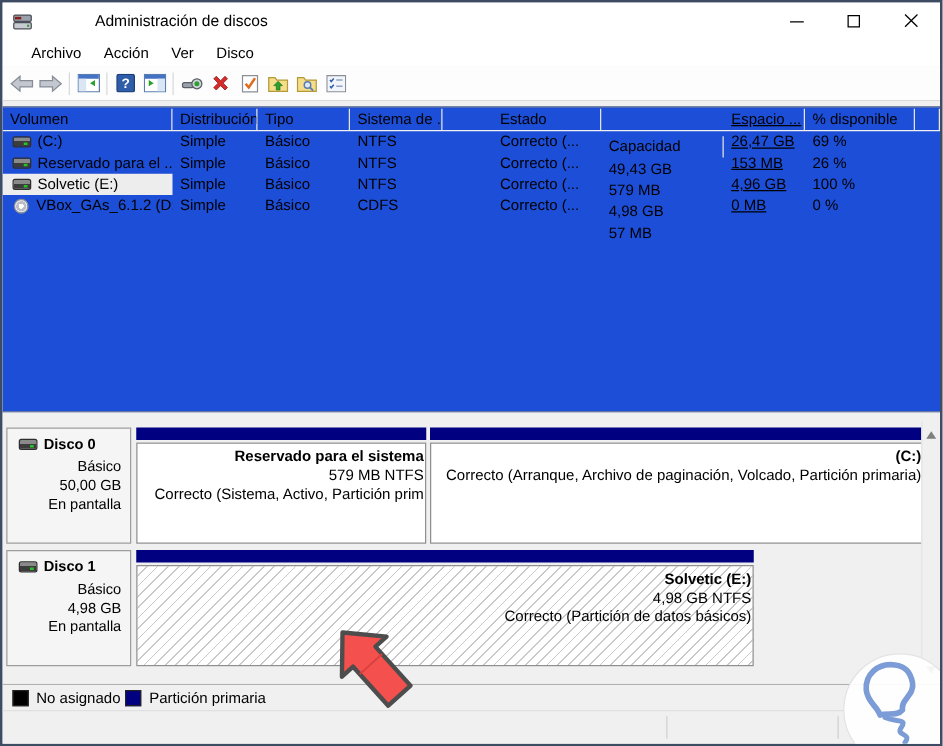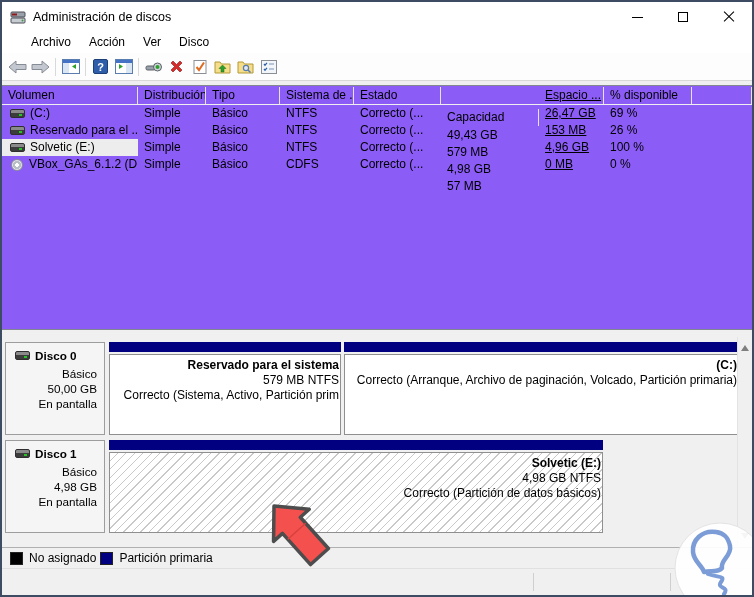--- a/index.html
+++ b/index.html
@@ -2,54 +2,54 @@
 <html><head>
 <meta charset="utf-8">
 <style>
   * { margin:0; padding:0; box-sizing:border-box; }
   html,body { width:754px; height:597px; }
   body { font-family:"Liberation Sans","DejaVu Sans",sans-serif; font-size:12px; color:#000; }
   .window { position:relative; width:754px; height:597px; border:2px solid #3e4c63;
             background:#f0f0f0; display:flex; flex-direction:column; overflow:hidden; }
 
   
-  .titlebar { height:30px; background:#fff; display:flex; align-items:center; flex:0 0 auto; }
+  .titlebar { height:30px; background:#fff; display:flex; align-items:center; flex:0 0 auto;gap:43px; }
   .title-icon { width:16px; height:16px; margin:0 7px 0 8px; }
   .title-text { font-size:12.5px; }
   .win-controls { margin-left:auto; display:flex; height:100%; }
   .win-btn { width:46px; height:100%; display:flex; align-items:center; justify-content:center; }
   .glyph-min { width:11px; height:1px; background:#000; }
   .glyph-max { width:10px; height:10px; border:1px solid #000; }
   .glyph-close { position:relative; width:12px; height:12px; }
   .glyph-close:before,.glyph-close:after { content:""; position:absolute; left:-1px; top:5px;
       width:14px; height:1px; background:#000; }
   .glyph-close:before { transform:rotate(45deg); }
   .glyph-close:after { transform:rotate(-45deg); }
 
   
-  .menubar { height:21px; background:#fff; display:flex; align-items:center; padding-left:20px; flex:0 0 auto; }
+  .menubar { height:21px; background:#fff; display:flex; align-items:center; padding-left:14px; flex:0 0 auto; }
   .menu-item { padding:2px 9px 3px 9px; font-size:12px; }
 
   
   .toolbar { height:28px; background:#fdfdfd; border-bottom:1px solid #d9d9d9;
              display:flex; align-items:center; padding-left:4px; flex:0 0 auto; }
   .tb-btn { width:23px; height:22px; display:flex; align-items:center; justify-content:center; }
   .tb-sep { width:1px; height:18px; background:#d9d9d9; margin:0 3px; }
   .toolbar-gap { height:4px; background:#f0f0f0; flex:0 0 auto; }
 
   
-  .list-pane { height:245px; background:#8b5cf6; border-top:1px solid #828790; border-bottom:1px solid #828790;
+  .list-pane { height:245px; background:#1d4ed8; border-top:1px solid #828790; border-bottom:1px solid #828790;
                flex:0 0 auto; overflow:hidden; }
   .vl-header { display:flex; height:19px; align-items:center; border-bottom:1px solid #f0f0f0; }
   .vl-hcell { padding-left:6px; font-size:12px; border-right:1px solid #e4e4e4; height:17px;
               line-height:17px; white-space:nowrap; overflow:hidden; }
   .vl-row { display:flex; height:17px; align-items:center; }
   .vl-cell { padding-left:6px; white-space:nowrap; overflow:hidden; height:17px; line-height:17px; }
   .c0 { width:136px; display:flex; align-items:center; }
-  .c1 { width:68px; } .c2 { width:74px; } .c3 { width:74px; } .c4 { width:87px; }
+  .c1 { width:68px; } .c2 { width:74px; } .c3 { width:74px; } .c4 { width:87px;margin-left:40px; }
   .c5 { width:98px;margin-top:44px; } .c6 { width:65px;text-decoration:underline; } .c7 { width:88px; } .c8 { flex:1; }
   .c0.sel { background:#ededed; }
   .ico-hdd { width:15px; height:9px; border-radius:2px; margin:0 5px 0 2px; flex:0 0 auto;
              background:linear-gradient(#8a8a8a 0 45%, #3c3c3c 45% 100%); position:relative; border:1px solid #2e2e2e; }
   .ico-hdd i { position:absolute; right:2px; top:4px; width:3px; height:2px; background:#27c427; }
   .ico-cd  { width:12px; height:12px; border-radius:50%; margin:0 6px 0 3px; flex:0 0 auto;
              background:radial-gradient(circle at 50% 50%, #fff 0 2px, #b9bec6 2px 4px, #dfe3e8 4px 6px);
              border:1px solid #8a8f96; }
 
   

